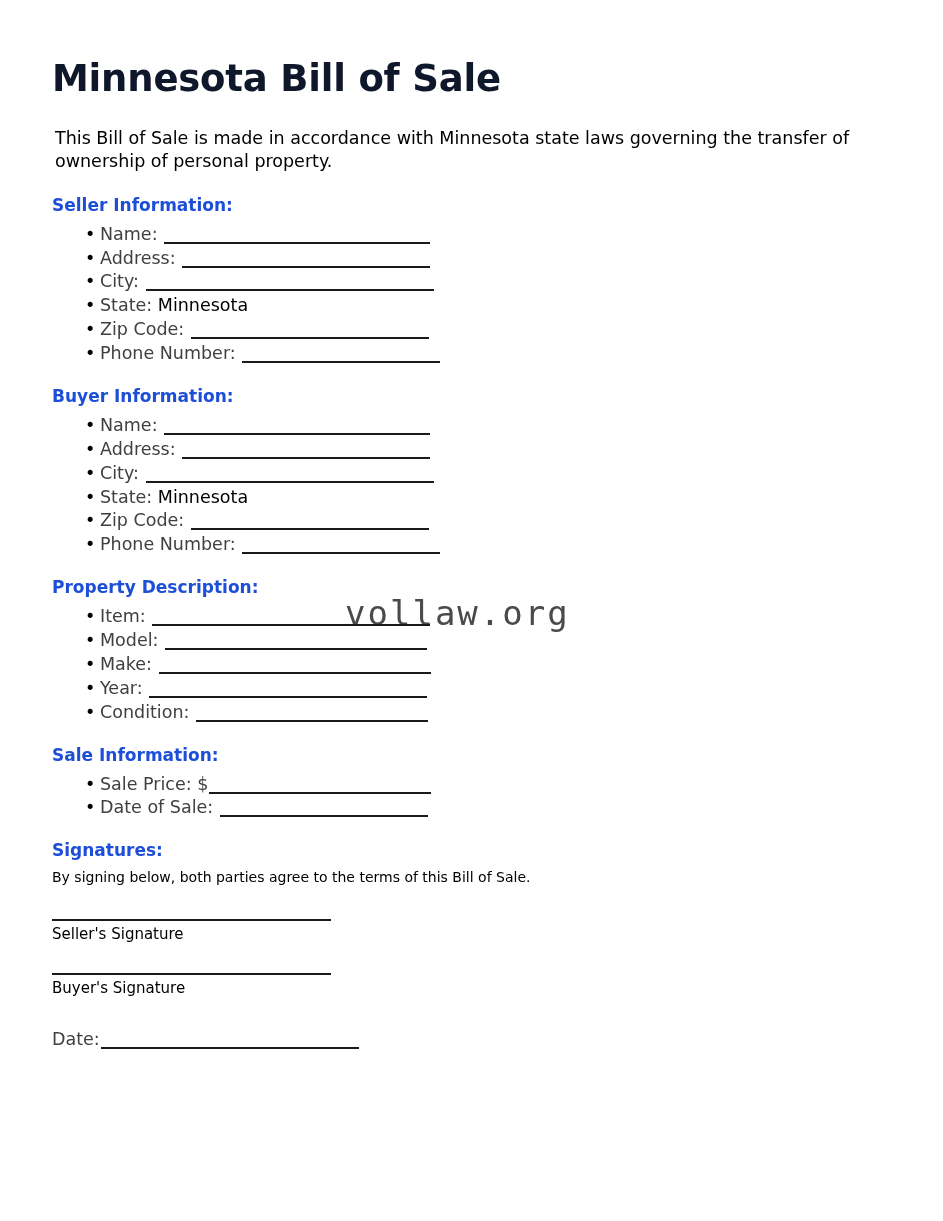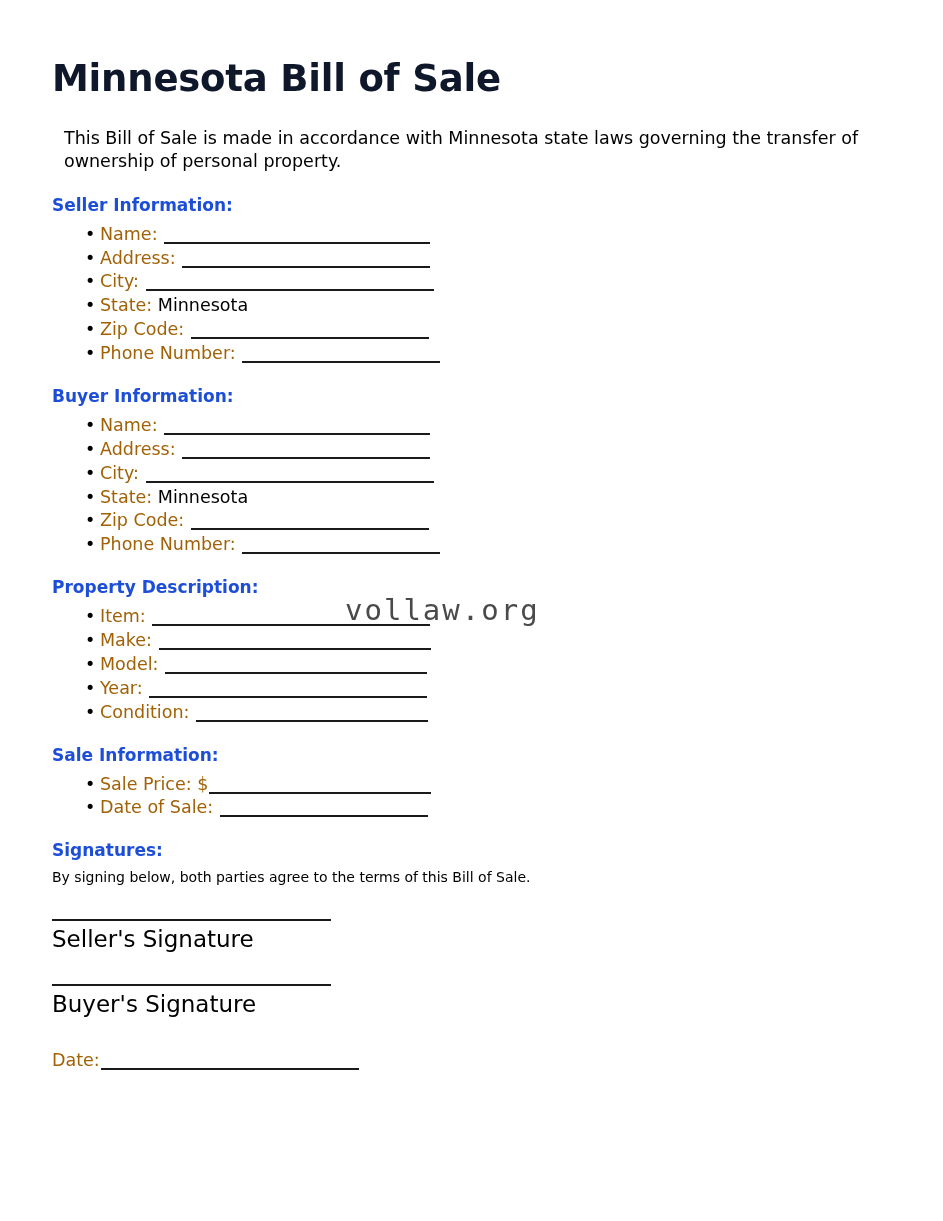--- a/index.html
+++ b/index.html
@@ -39,21 +39,21 @@
     letter-spacing: -0.2px;
     line-height: 1.15;
     margin: 0 0 26px 0;
     color: #0f172a;
   }
 
   
   .intro {
     font-size: 17.5px;
     line-height: 1.32;
-    margin: 0 0 22px 12px;
+    margin: 0 0 22px 3px;
     max-width: 838px;
     color: #000;
   }
 
   
   .section-heading {
     font-size: 17px;
     font-weight: bold;
     margin: 0 0 8px 0;
     color: #1d4ed8;
@@ -76,21 +76,21 @@
     content: "\2022";
     position: absolute;
     left: -15px;
     top: 0;
     font-size: 17.5px;
     line-height: 1.365;
     color: #000;
   }
 
   .fld-label {
-    color: #a16207;
+    color: #404040;
     text-align: center;
   }
   
   .rule {
     display: inline-block;
     vertical-align: -4px;
     border-bottom: 2px solid #1a1a1a;
     height: 0;
     margin-left: 1px;
   }
@@ -105,38 +105,38 @@
   .sig-group {
     margin-bottom: 29px;
   }
   .sig-line {
     width: 279px;
     border-bottom: 2px solid #1a1a1a;
     height: 0;
     margin-bottom: 4px;
   }
   .sig-caption {
-    font-size: 23px;
+    font-size: 15px;
     line-height: 1.3;
     color: #000;
   }
   .date-row {
     font-size: 17.5px;
     line-height: 1.3;
     white-space: nowrap;
     color: #000;
   }
 
   
   .watermark {
     position: absolute;
     left: 345px;
     top: 593px;
     font-family: "DejaVu Sans Mono", monospace;
-    font-size: 29px;
+    font-size: 34px;
     letter-spacing: 2px;
     color: #4a4a4a;
     white-space: nowrap;
     pointer-events: none;
     user-select: none;
   }
 </style>
 </head>
 <body>
 
@@ -166,22 +166,22 @@
         <li><span class="fld-label">Address:</span> <span class="rule" style="width: 248px;"></span></li>
         <li><span class="fld-label">City:</span> <span class="rule" style="width: 288px;"></span></li>
         <li><span class="fld-label">State:</span> <span class="fld-value">Minnesota</span></li>
         <li><span class="fld-label">Zip Code:</span> <span class="rule" style="width: 238px;"></span></li>
         <li><span class="fld-label">Phone Number:</span> <span class="rule" style="width: 198px;"></span></li>
       </ul>
 
     <h2 class="section-heading">Property Description:</h2>
     <ul class="field-list">
         <li><span class="fld-label">Item:</span> <span class="rule" style="width: 278px;"></span></li>
+        <li><span class="fld-label">Model:</span> <span class="rule" style="width: 262px;"></span></li>
         <li><span class="fld-label">Make:</span> <span class="rule" style="width: 272px;"></span></li>
-        <li><span class="fld-label">Model:</span> <span class="rule" style="width: 262px;"></span></li>
         <li><span class="fld-label">Year:</span> <span class="rule" style="width: 278px;"></span></li>
         <li><span class="fld-label">Condition:</span> <span class="rule" style="width: 232px;"></span></li>
       </ul>
 
     <h2 class="section-heading">Sale Information:</h2>
     <ul class="field-list">
         <li><span class="fld-label">Sale Price: $</span><span class="rule" style="width: 222px;"></span></li>
         <li><span class="fld-label">Date of Sale:</span> <span class="rule" style="width: 208px;"></span></li>
       </ul>
 

